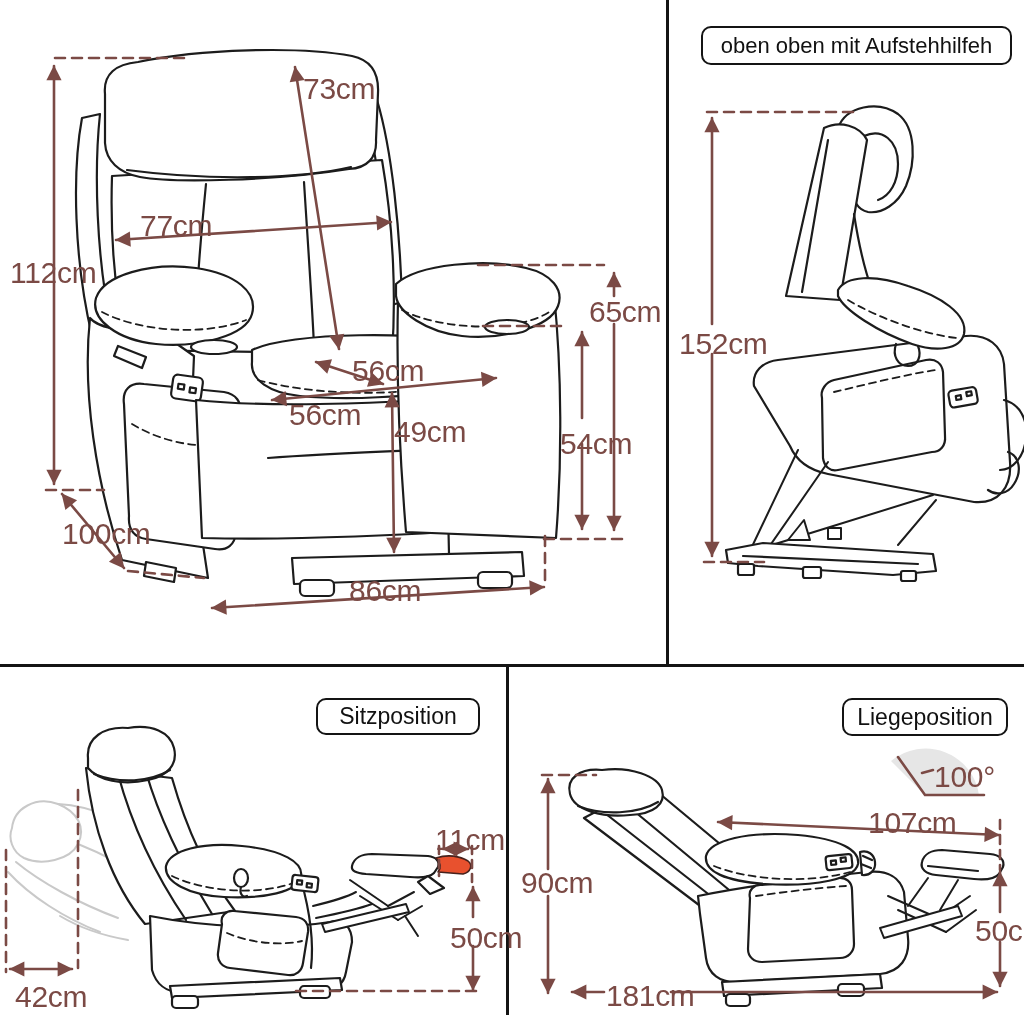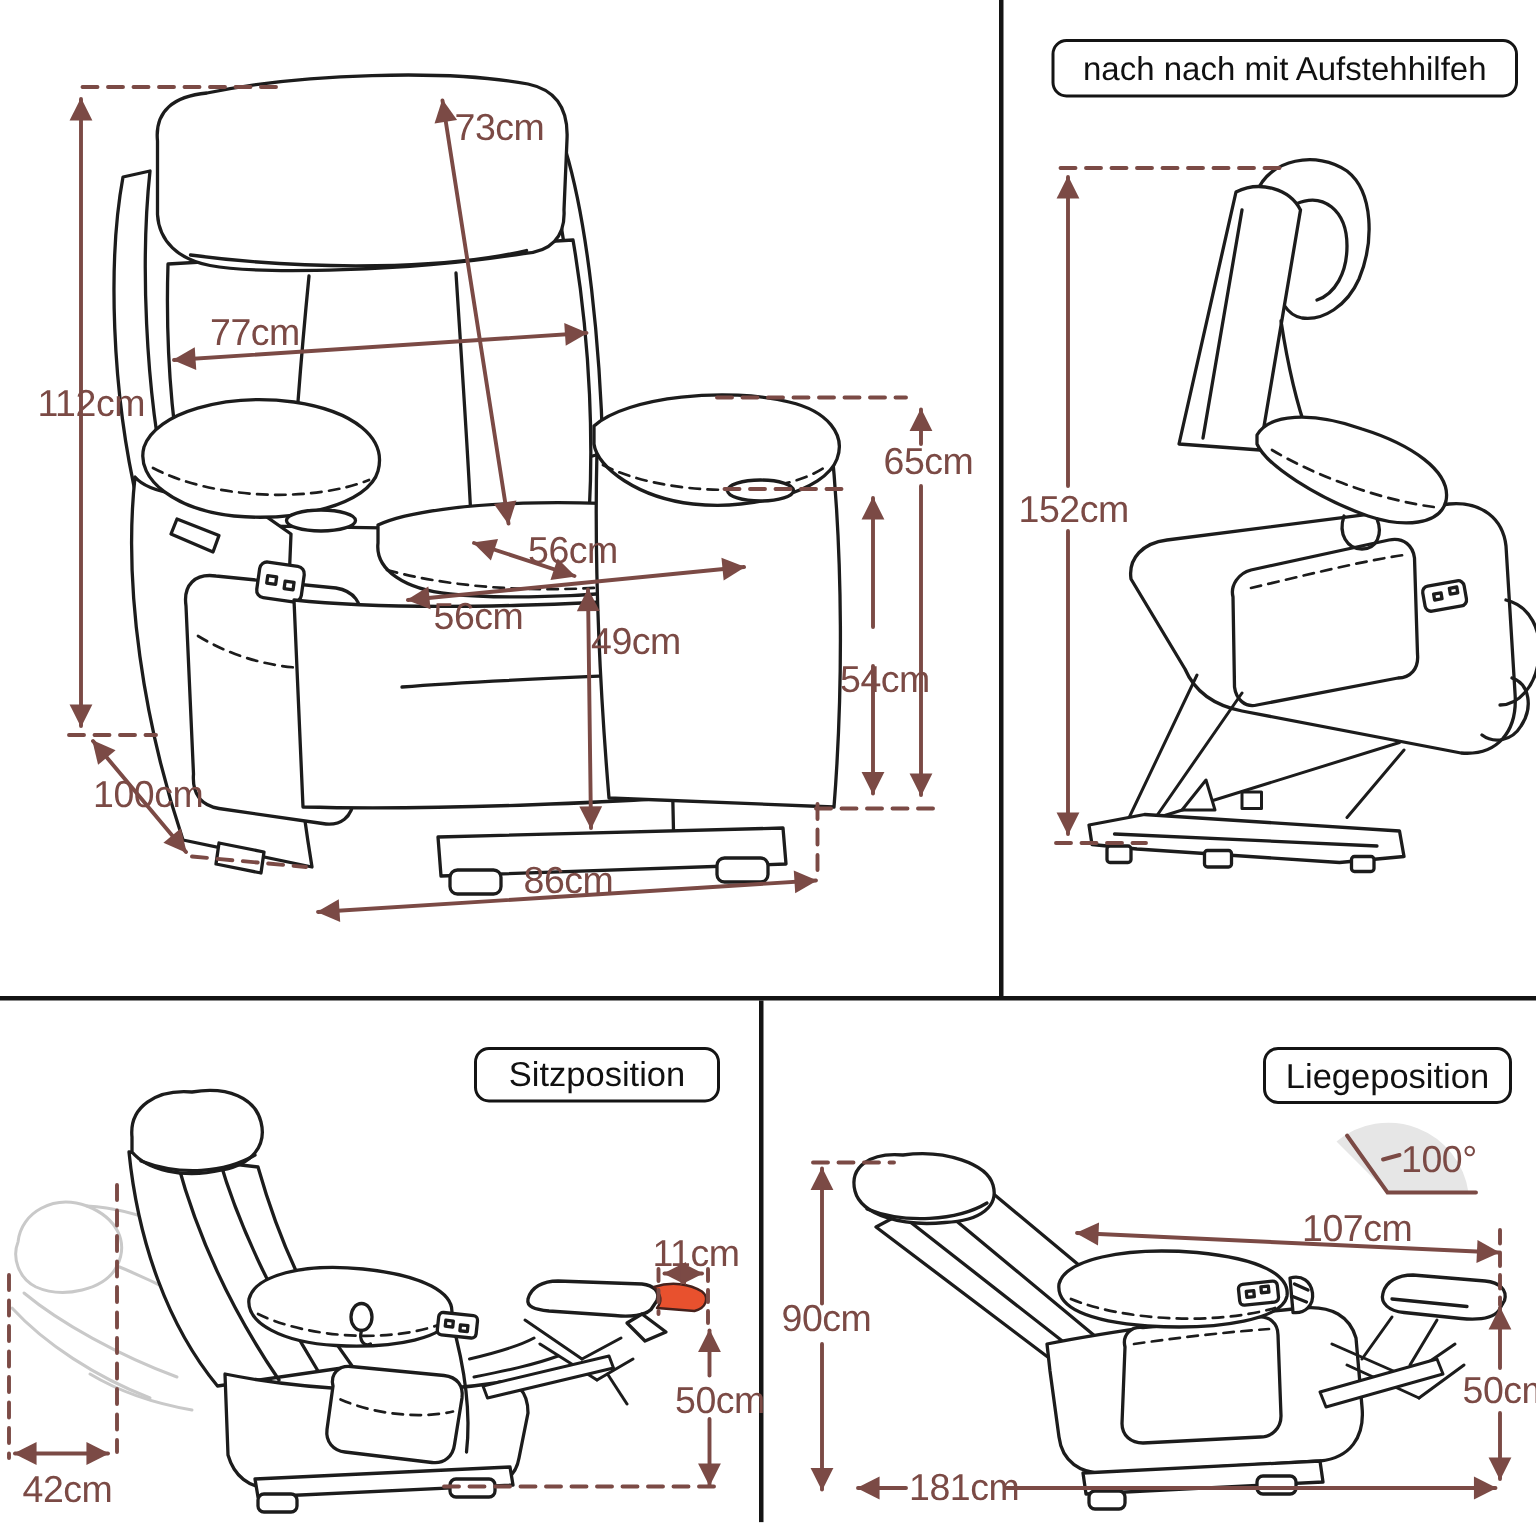--- a/index.html
+++ b/index.html
@@ -1,20 +1,20 @@
 <!DOCTYPE html>
 <html><head>
 <meta charset="utf-8">
 <style>
   html,body{margin:0;padding:0;background:#fff;}
   .page{position:relative;width:1024px;height:1015px;background:#fff;overflow:hidden;
         font-family:"Liberation Sans", sans-serif;}
   .q{position:absolute;}
   .divider{position:absolute;background:#141414;}
-  .dim{position:absolute;font-size:25px;color:#7b4a45;white-space:nowrap;line-height:1.1;
+  .dim{position:absolute;font-size:30px;color:#7b4a45;white-space:nowrap;line-height:1.1;
        letter-spacing:-0.3px;}
   .tag{position:absolute;border:2.5px solid #141414;border-radius:10px;background:#fff;
        display:flex;align-items:center;justify-content:center;color:#111;white-space:nowrap;}
   #tag-lift{left:701px;top:26px;width:307px;height:35px;font-size:22px;}
   #tag-sit{left:316px;top:698px;width:160px;height:33px;font-size:23px;}
   #tag-recline{left:842px;top:698px;width:162px;height:34px;font-size:23px;}
 </style>
 </head>
 <body>
 
@@ -272,29 +272,29 @@
       <path d="M492,276 V320" marker-end="url(#ar)"></path>
       <path d="M64,326 H96" marker-start="url(#ar)"></path>
       <path d="M163,326 H489" marker-end="url(#ar)"></path>
     </g>
   </svg>
 
   <div class="divider" style="left:0;top:664px;width:1024px;height:3px"></div>
   <div class="divider" style="left:666px;top:0;width:3px;height:664px"></div>
   <div class="divider" style="left:506px;top:667px;width:3px;height:348px"></div>
 
-  <div class="tag" id="tag-lift">nach nach mit Aufstehhilfeh</div>
+  <div class="tag" id="tag-lift">oben oben mit Aufstehhilfeh</div>
   <div class="tag" id="tag-recline">Liegeposition</div>
   <div class="tag" id="tag-sit">Sitzposition</div>
 
   <span class="dim" style="left:303px;top:72px">73cm</span>
   <span class="dim" style="left:140px;top:209px">77cm</span>
-  <span class="dim" style="left:25px;top:256px">112cm</span>
+  <span class="dim" style="left:10px;top:256px">112cm</span>
   <span class="dim" style="left:589px;top:295px">65cm</span>
-  <span class="dim" style="left:560px;top:440px">54cm</span>
+  <span class="dim" style="left:560px;top:427px">54cm</span>
   <span class="dim" style="left:352px;top:354px">56cm</span>
   <span class="dim" style="left:289px;top:398px">56cm</span>
   <span class="dim" style="left:394px;top:415px">49cm</span>
   <span class="dim" style="left:62px;top:517px">100cm</span>
   <span class="dim" style="left:349px;top:574px">86cm</span>
 
   <span class="dim" style="left:679px;top:327px">152cm</span>
 
   <span class="dim" style="left:15px;top:980px">42cm</span>
   <span class="dim" style="left:435px;top:823px">11cm</span>

